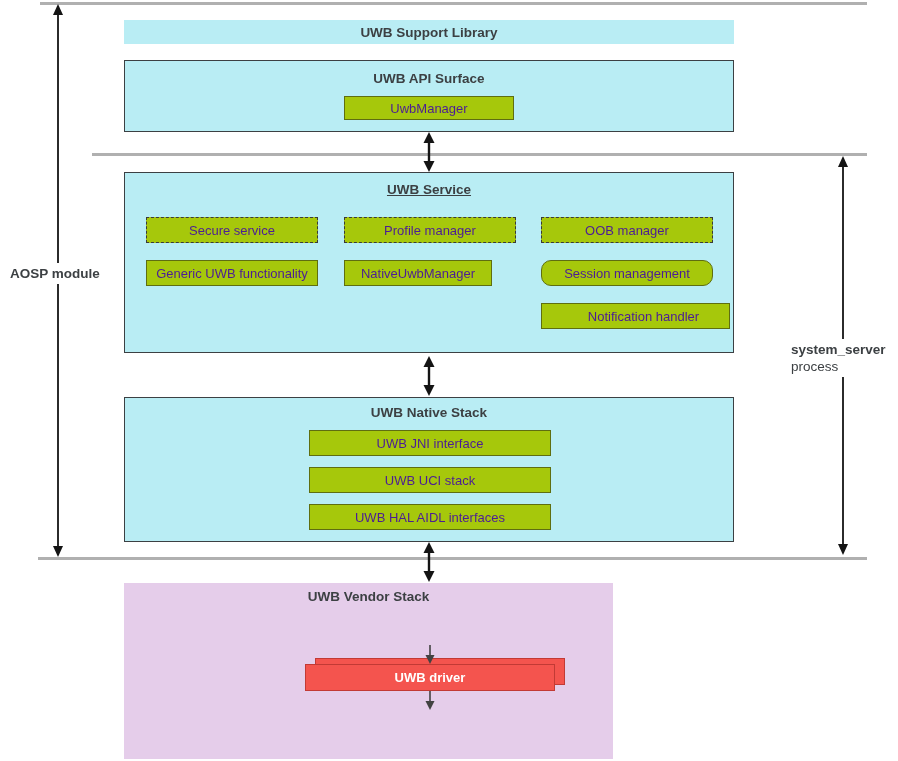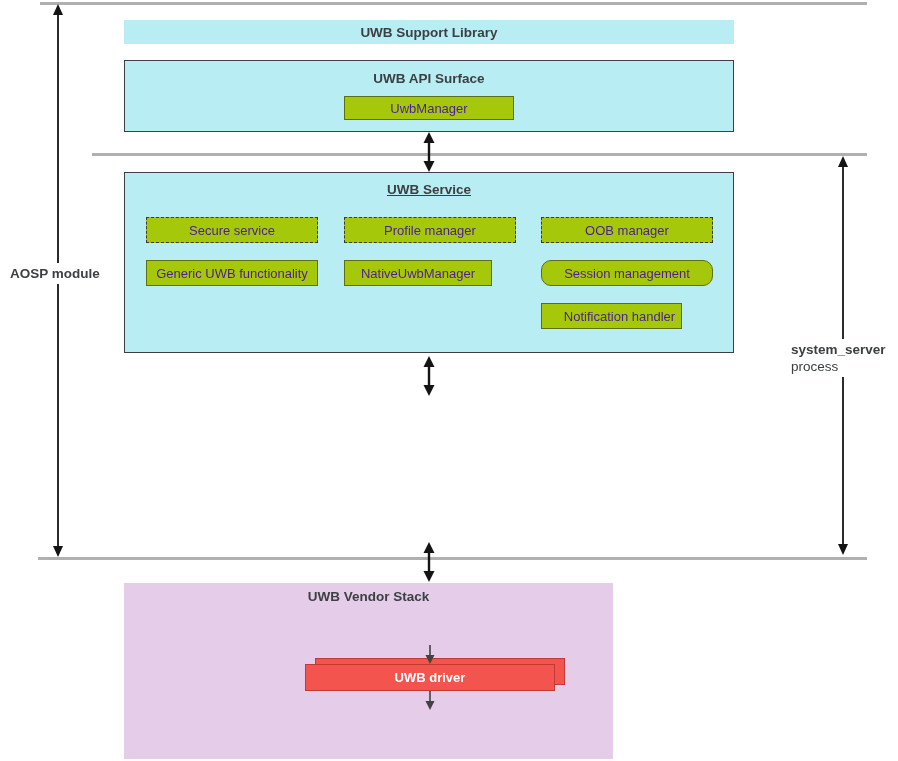--- a/index.html
+++ b/index.html
@@ -81,29 +81,35 @@
   </svg>
 
   <div class="cyanbox" style="top:172px;height:181px;">
     <div class="box-title" style="margin-top:9px;text-decoration:underline;">UWB Service</div>
     <div class="greenbox dashed" style="left:21px;top:44px;width:172px;height:26px;">Secure service</div>
     <div class="greenbox dashed" style="left:219px;top:44px;width:172px;height:26px;">Profile manager</div>
     <div class="greenbox dashed" style="left:416px;top:44px;width:172px;height:26px;">OOB manager</div>
     <div class="greenbox" style="left:21px;top:87px;width:172px;height:26px;">Generic UWB functionality</div>
     <div class="greenbox" style="left:219px;top:87px;width:148px;height:26px;">NativeUwbManager</div>
     <div class="greenbox" style="left:416px;top:87px;width:172px;height:26px;border-radius:10px;">Session management</div>
-    <div class="greenbox" style="left:416px;top:130px;width:141px;height:26px;padding-left:16px;">Notification handler</div>
+    <div class="greenbox" style="left:416px;top:130px;width:189px;height:26px;padding-left:16px;">Notification handler</div>
   </div>
 
   <svg class="varrow" style="left:421px;top:356px;" width="16" height="40" viewBox="0 0 16 40">
     <line x1="8" y1="8" x2="8" y2="32" stroke="#141414" stroke-width="2.4"></line>
     <polygon points="8,0 2.5,11 13.5,11" fill="#141414"></polygon>
     <polygon points="8,40 2.5,29 13.5,29" fill="#141414"></polygon>
   </svg>
 
+  <div class="cyanbox" style="top:397px;height:145px;">
+    <div class="box-title" style="margin-top:7px;">UWB Native Stack</div>
+    <div class="greenbox" style="left:184px;top:32px;width:242px;height:26px;">UWB JNI interface</div>
+    <div class="greenbox" style="left:184px;top:69px;width:242px;height:26px;">UWB UCI stack</div>
+    <div class="greenbox" style="left:184px;top:106px;width:242px;height:26px;">UWB HAL AIDL interfaces</div>
+  </div>
 
   <svg class="varrow" style="left:421px;top:542px;" width="16" height="40" viewBox="0 0 16 40">
     <line x1="8" y1="8" x2="8" y2="32" stroke="#141414" stroke-width="2.4"></line>
     <polygon points="8,0 2.5,11 13.5,11" fill="#141414"></polygon>
     <polygon points="8,40 2.5,29 13.5,29" fill="#141414"></polygon>
   </svg>
 
   <div class="purplebox" style="top:583px;height:176px;">
     <div class="box-title" style="margin-top:6px;">UWB Vendor Stack</div>
     <div class="redbox" style="left:191px;top:35px;width:250px;height:27px;margin-top:40px;">UWB HAL</div>

